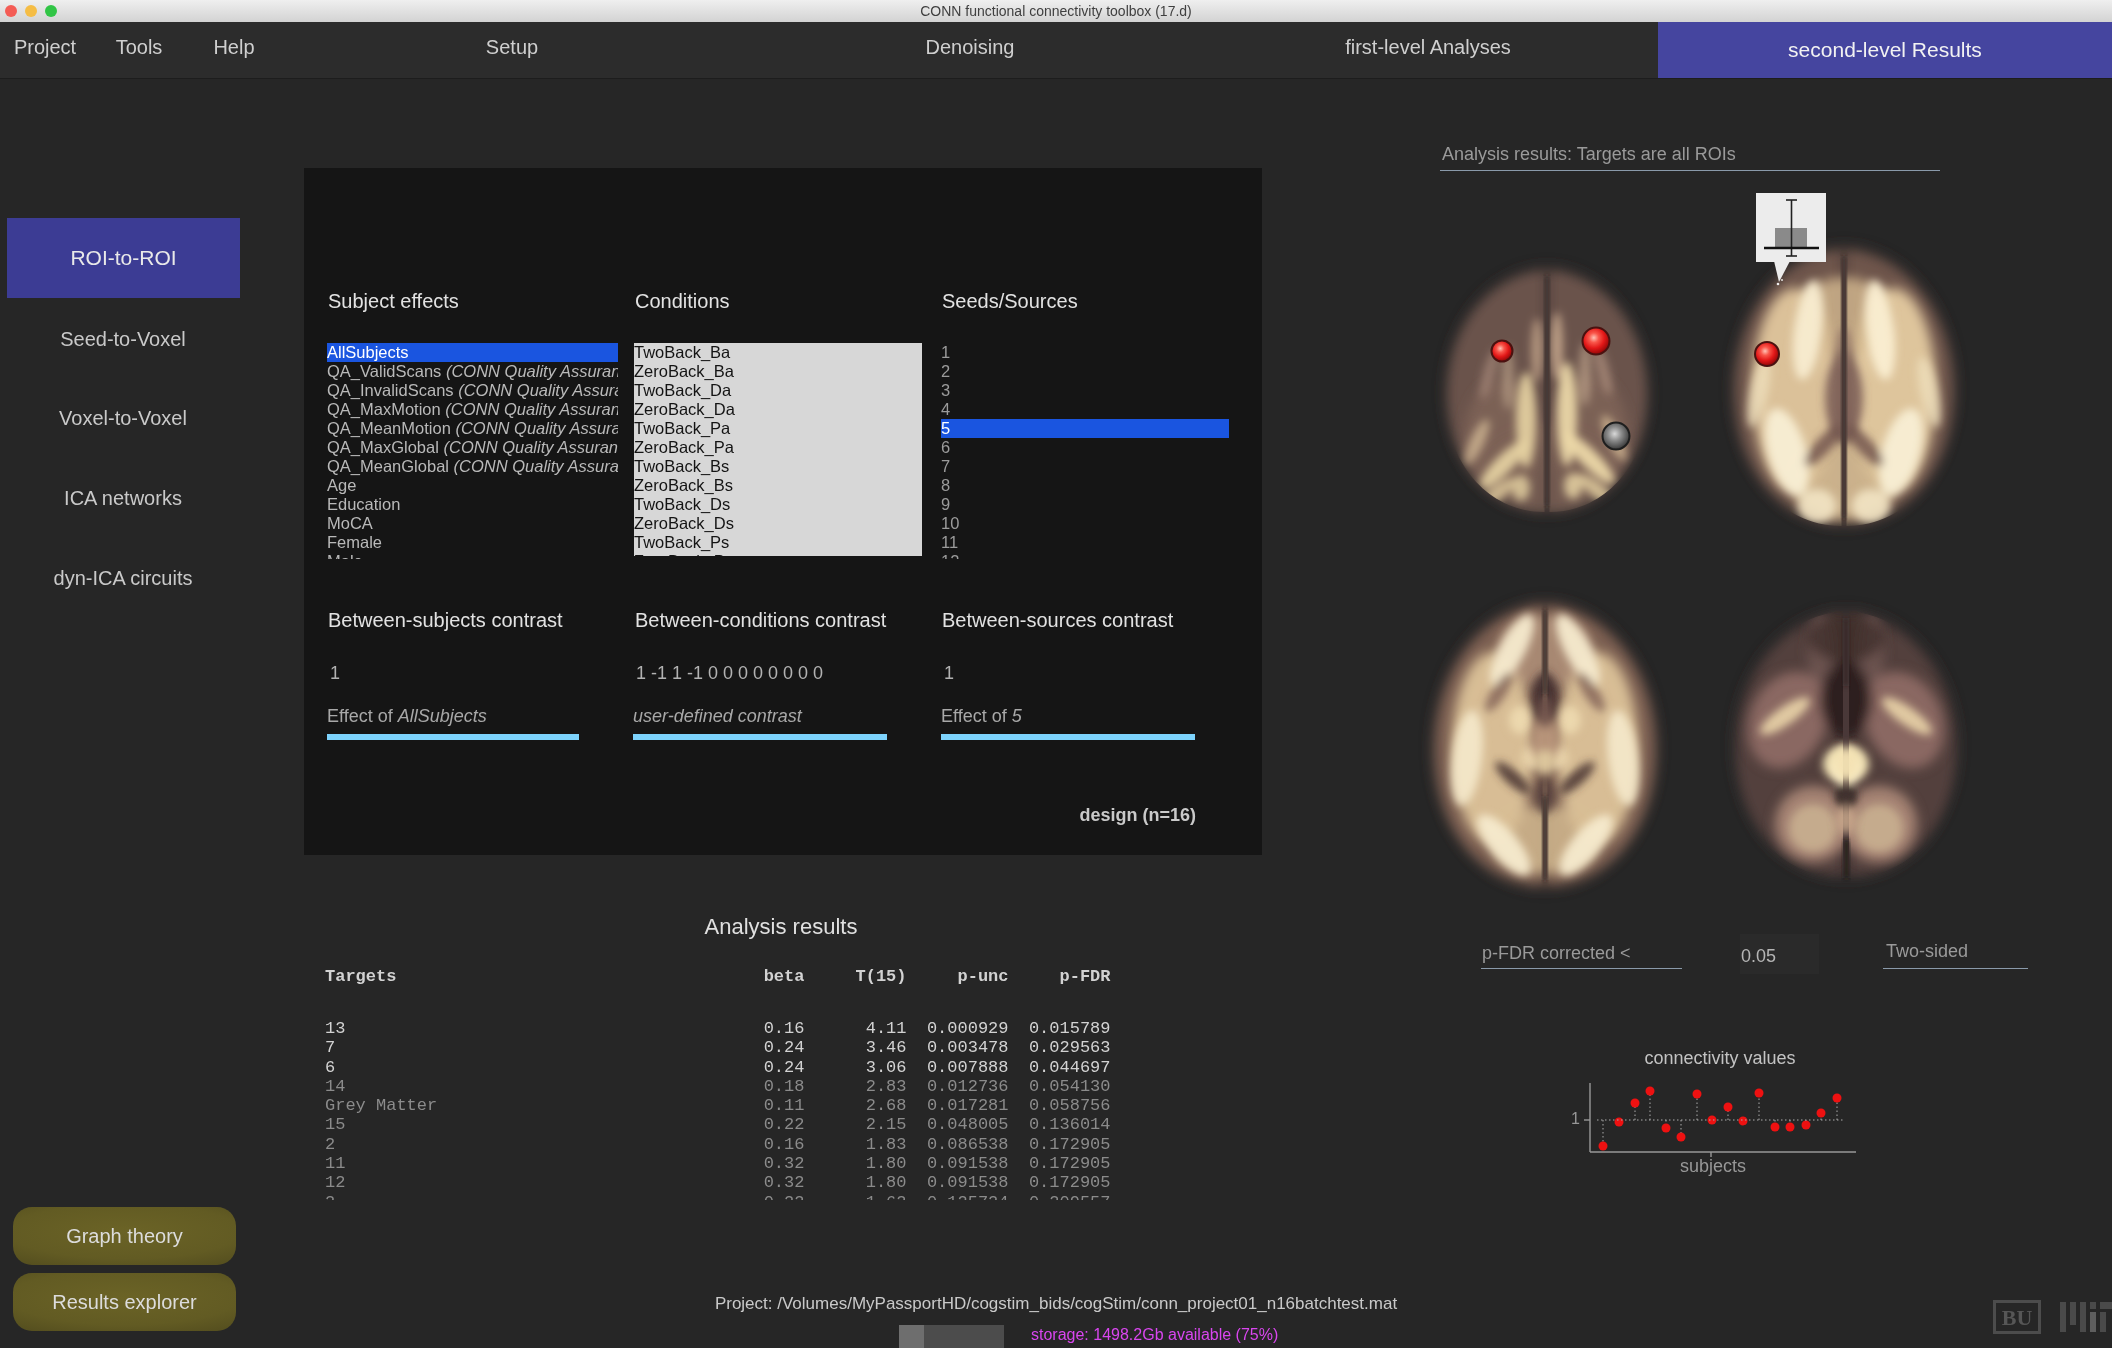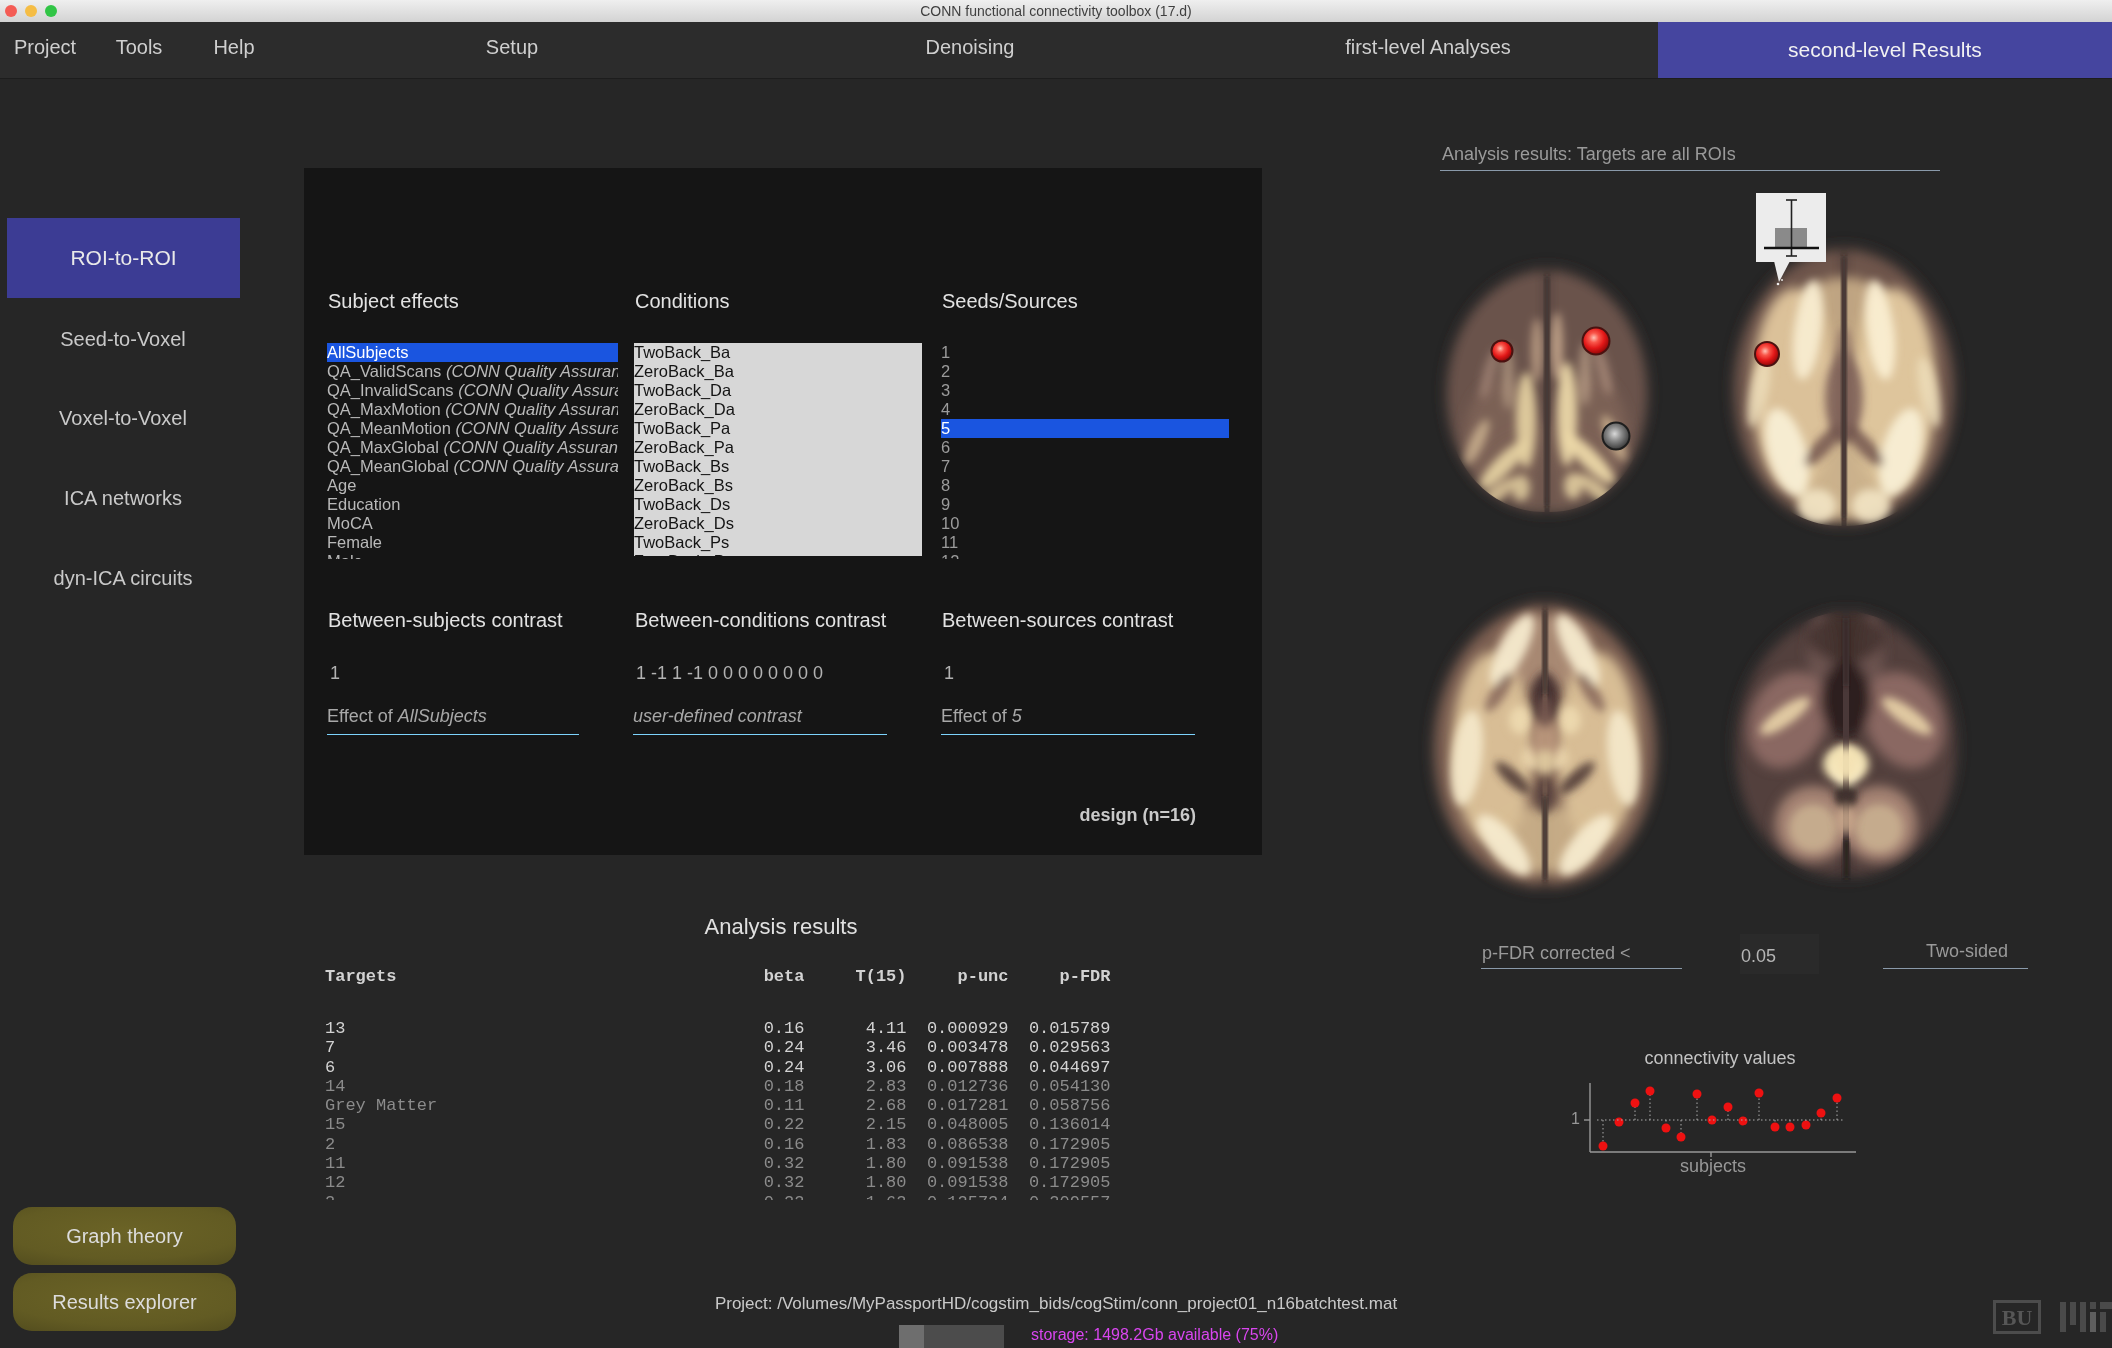--- a/index.html
+++ b/index.html
@@ -18,21 +18,21 @@
 #panel{left:304px;top:168px;width:958px;height:687px;background:#151515;}
 #abar{left:11px;top:26px;width:934px;height:34px;background:#3a3a90;color:#cdcdcd;font-size:22px;line-height:34px;padding-left:7px;box-sizing:border-box;}
 .phead{font-size:20px;color:#e2e2e2;}
 .plist{font-size:16.5px;line-height:19px;white-space:nowrap;overflow:hidden;}
 #sublist{left:23px;top:175px;width:291px;height:216px;color:#b9b9b9;}
 #condlist{left:330px;top:175px;width:288px;height:213px;background:#d7d7d7;color:#141414;}
 #seedlist{left:637px;top:175px;width:288px;height:216px;color:#9b9b9b;}
 .hl{background:#1a55e0;color:#fff;}
 .bh{font-size:20px;color:#e2e2e2;}
 .bval{font-size:18px;color:#b2b2b2;}
-.eff{font-size:18px;color:#a8a8a8;border-bottom:1px solid #7dd3fc;padding-bottom:7px;}
+.eff{font-size:18px;color:#a8a8a8;border-bottom:6px solid #7dd3fc;padding-bottom:7px;}
 #design{right:66px;top:637px;font-size:18px;font-weight:bold;color:#c9c9c9;}
 .rtxt{color:#9a9a9a;font-size:18px;}
 pre{margin:0;font-family:"Liberation Mono",monospace;}
 </style>
 </head>
 <body>
 <div class="abs" id="titlebar"></div>
 <div class="abs light" style="left:5px;background:#f45c55;"></div>
 <div class="abs light" style="left:25px;background:#f5bd45;"></div>
 <div class="abs light" style="left:45px;background:#31c546;"></div>
@@ -130,21 +130,21 @@
 12                                         0.32      1.80  0.091538  0.172905
 3                                          0.22      1.62  0.125734  0.209557</pre>
   </div>
 
 <div class="abs rtxt" style="left:1442px;top:144px;">Analysis results: Targets are all ROIs</div>
 <div class="abs" style="left:1440px;top:170px;width:500px;border-top:1px solid #8a9aaa;"></div>
 <div class="abs rtxt" style="left:1482px;top:943px;">p-FDR corrected &lt;</div>
 <div class="abs" style="left:1481px;top:968px;width:201px;border-top:1px solid #8a9aaa;"></div>
 <div class="abs" style="left:1740px;top:934px;width:79px;height:40px;background:#2a2a2a;"></div>
 <div class="abs rtxt" style="left:1741px;top:946px;color:#b5b5b5;">0.05</div>
-<div class="abs rtxt" style="left:1886px;top:941px;margin-left:40px;">Two-sided</div>
+<div class="abs rtxt" style="left:1886px;top:941px;">Two-sided</div>
 <div class="abs" style="left:1883px;top:968px;width:145px;border-top:1px solid #8a9aaa;"></div>
 <div class="abs ctr" style="left:1720px;top:1048px;font-size:18px;color:#c3c3c3;">connectivity values</div>
 <div class="abs ctr" style="left:1713px;top:1156px;font-size:18px;color:#979797;">subjects</div>
 <div class="abs" style="left:1560px;top:1110px;width:20px;text-align:right;font-size:16px;color:#979797;">1</div>
 
 <div class="abs ctr" style="left:1056px;top:1294px;font-size:17px;color:#c9c9c9;">Project: /Volumes/MyPassportHD/cogstim_bids/cogStim/conn_project01_n16batchtest.mat</div>
 <div class="abs" style="left:1031px;top:1326px;font-size:16px;color:#d946ef;">storage: 1498.2Gb available (75%)</div>
 <div class="abs" style="left:899px;top:1325px;width:25px;height:23px;background:#6e6e6e;"></div>
 <div class="abs" style="left:924px;top:1325px;width:80px;height:23px;background:#4c4c4c;"></div>
 

